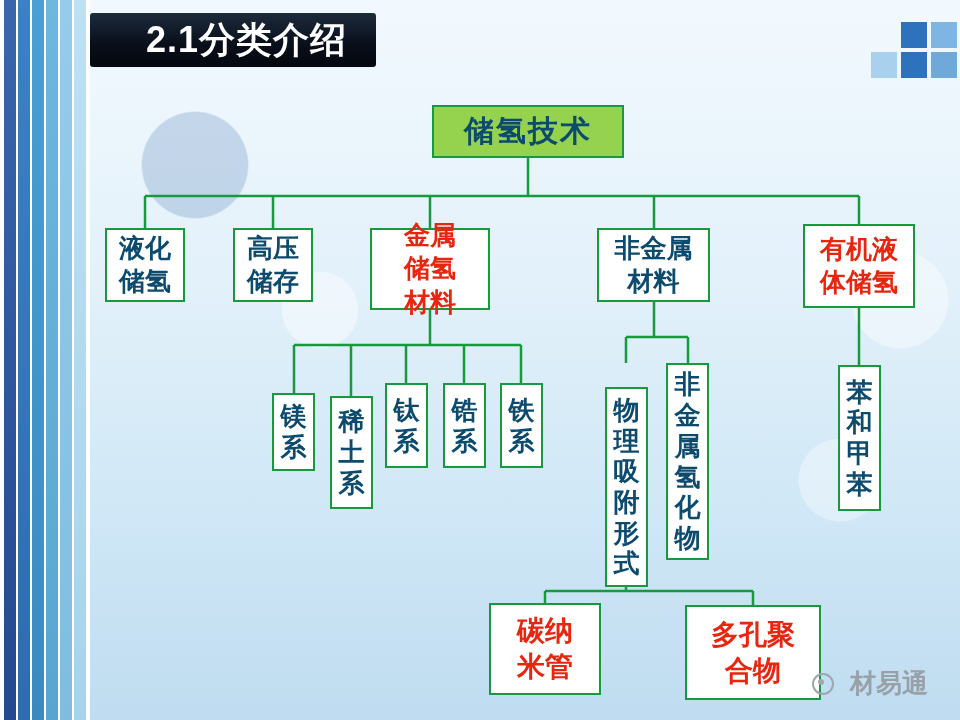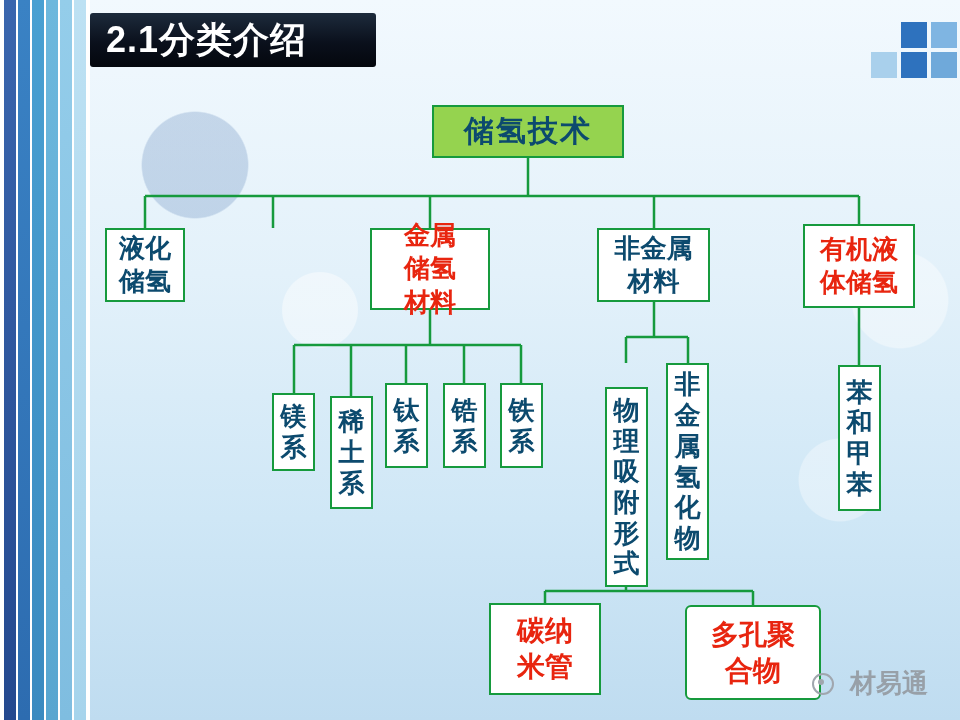--- a/index.html
+++ b/index.html
@@ -21,21 +21,21 @@
   .s3{left:32px;background:linear-gradient(180deg,#49a0d2,#3a8ac0);}
   .s4{left:46px;background:linear-gradient(180deg,#6db8dd,#58a6d0);}
   .s5{left:60px;background:linear-gradient(180deg,#94cdea,#7fbde0);}
   .s6{left:74px;background:linear-gradient(180deg,#bde1f3,#a6d4ec);}
   
   .banner{
     position:absolute;left:90px;top:13px;width:286px;height:54px;box-sizing:border-box;
     background:linear-gradient(180deg,#1d2b3c 0%,#0a101c 55%,#04070d 100%);
     border-radius:3px;display:flex;align-items:center;padding-left:16px;
   }
-  .banner span{color:#ffffff;font-size:36px;font-weight:bold;letter-spacing:1px;}
+  .banner span{color:#ffffff;font-size:36px;font-weight:bold;letter-spacing:1px;margin-left:40px;}
   
   .corner{position:absolute;left:870px;top:22px;width:90px;height:58px;}
   .sq{position:absolute;width:26px;height:26px;}
   .q1{left:31px;top:0;background:#2e72be;}
   .q2{left:61px;top:0;background:#7fb5e2;}
   .q3{left:1px;top:30px;background:#a9d0ec;}
   .q4{left:31px;top:30px;background:#2e72be;}
   .q5{left:61px;top:30px;background:#6fa9da;}
   
   .connectors{position:absolute;left:0;top:0;}
@@ -55,21 +55,21 @@
   .v{width:43px;font-size:26px;line-height:1.18;padding:4px 0;}
   .n-mg{left:272px;top:393px;height:78px;}
   .n-re{left:330px;top:396px;height:113px;}
   .n-ti{left:385px;top:383px;height:85px;}
   .n-zr{left:443px;top:383px;height:85px;}
   .n-fe{left:500px;top:383px;height:85px;}
   .n-phys{left:605px;top:363px;height:200px;margin-top:24px;}
   .n-hyd{left:666px;top:363px;height:197px;}
   .n-benz{left:838px;top:365px;height:146px;}
   .n-cnt{left:489px;top:603px;width:112px;height:92px;font-size:28px;padding:16px 16px;}
-  .n-poly{left:685px;top:605px;width:136px;height:95px;font-size:28px;padding:0 14px;border-radius:6px;}
+  .n-poly{left:685px;top:605px;width:136px;height:95px;font-size:28px;padding:0 14px;}
   
   .watermark{position:absolute;left:812px;top:666px;display:flex;align-items:center;gap:16px;
     color:#98a0a8;font-size:26px;font-weight:bold;}
   .wm-icon{display:inline-block;width:18px;height:18px;border:2px solid #a0a6ae;border-radius:50%;position:relative;}
   .wm-icon::after{content:"";position:absolute;width:6px;height:6px;background:#a0a6ae;border-radius:50%;left:4px;top:4px;}
 </style>
 </head>
 <body>
 
 <div class="slide">
@@ -99,20 +99,21 @@
     <path d="M528 158 V196 M145 196 H859 M145 196 V228 M273 196 V228 M430 196 V228 M654 196 V228 M859 196 V224" stroke="#169a3d" stroke-width="2.5" fill="none"></path>
     <path d="M430 310 V345 M294 345 H521 M294 345 V393 M351 345 V396 M406 345 V383 M464 345 V383 M521 345 V383" stroke="#169a3d" stroke-width="2.5" fill="none"></path>
     <path d="M654 302 V337 M626 337 H688 M626 337 V363 M688 337 V363" stroke="#169a3d" stroke-width="2.5" fill="none"></path>
     <path d="M859 308 V365" stroke="#169a3d" stroke-width="2.5" fill="none"></path>
     <path d="M626 563 V591 M545 591 H753 M545 591 V603 M753 591 V605" stroke="#169a3d" stroke-width="2.5" fill="none"></path>
   </svg>
 
   <div class="node n-root">储氢技术</div>
 
   <div class="node n-liq">液化储氢</div>
+  <div class="node n-hp">高压储存</div>
   <div class="node n-metal red">金属储氢材料</div>
   <div class="node n-organic red">有机液体储氢</div>
   <div class="node n-nonmetal">非金属材料</div>
 
   <div class="node v n-mg">镁系</div>
   <div class="node v n-re">稀土系</div>
   <div class="node v n-ti">钛系</div>
   <div class="node v n-zr">锆系</div>
   <div class="node v n-fe">铁系</div>
 

